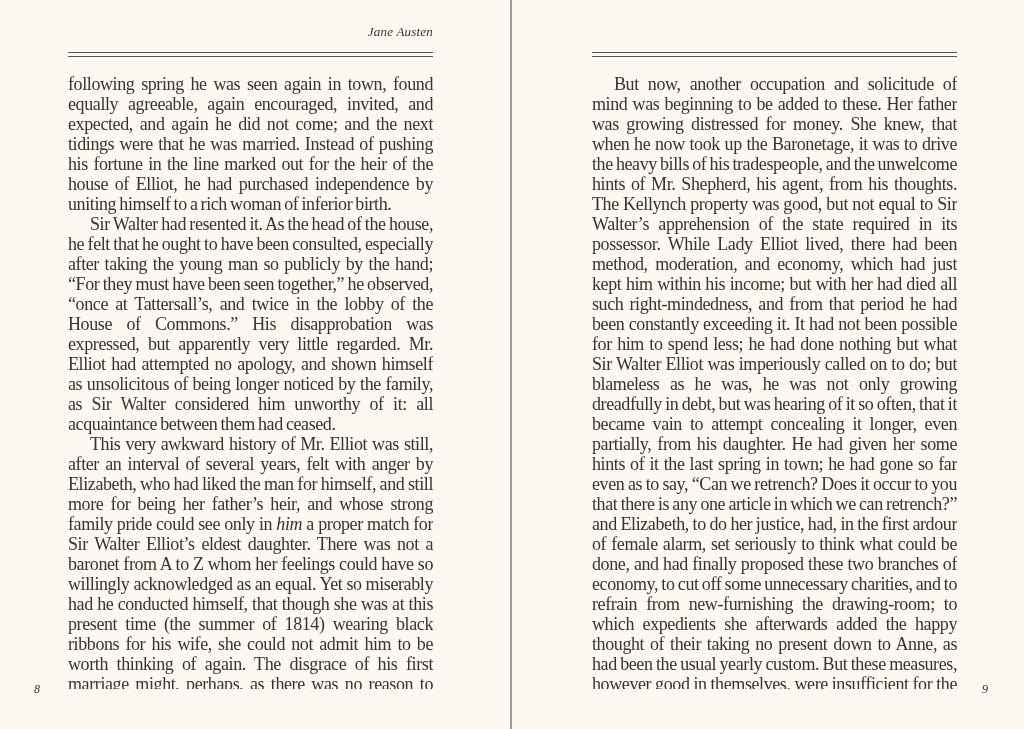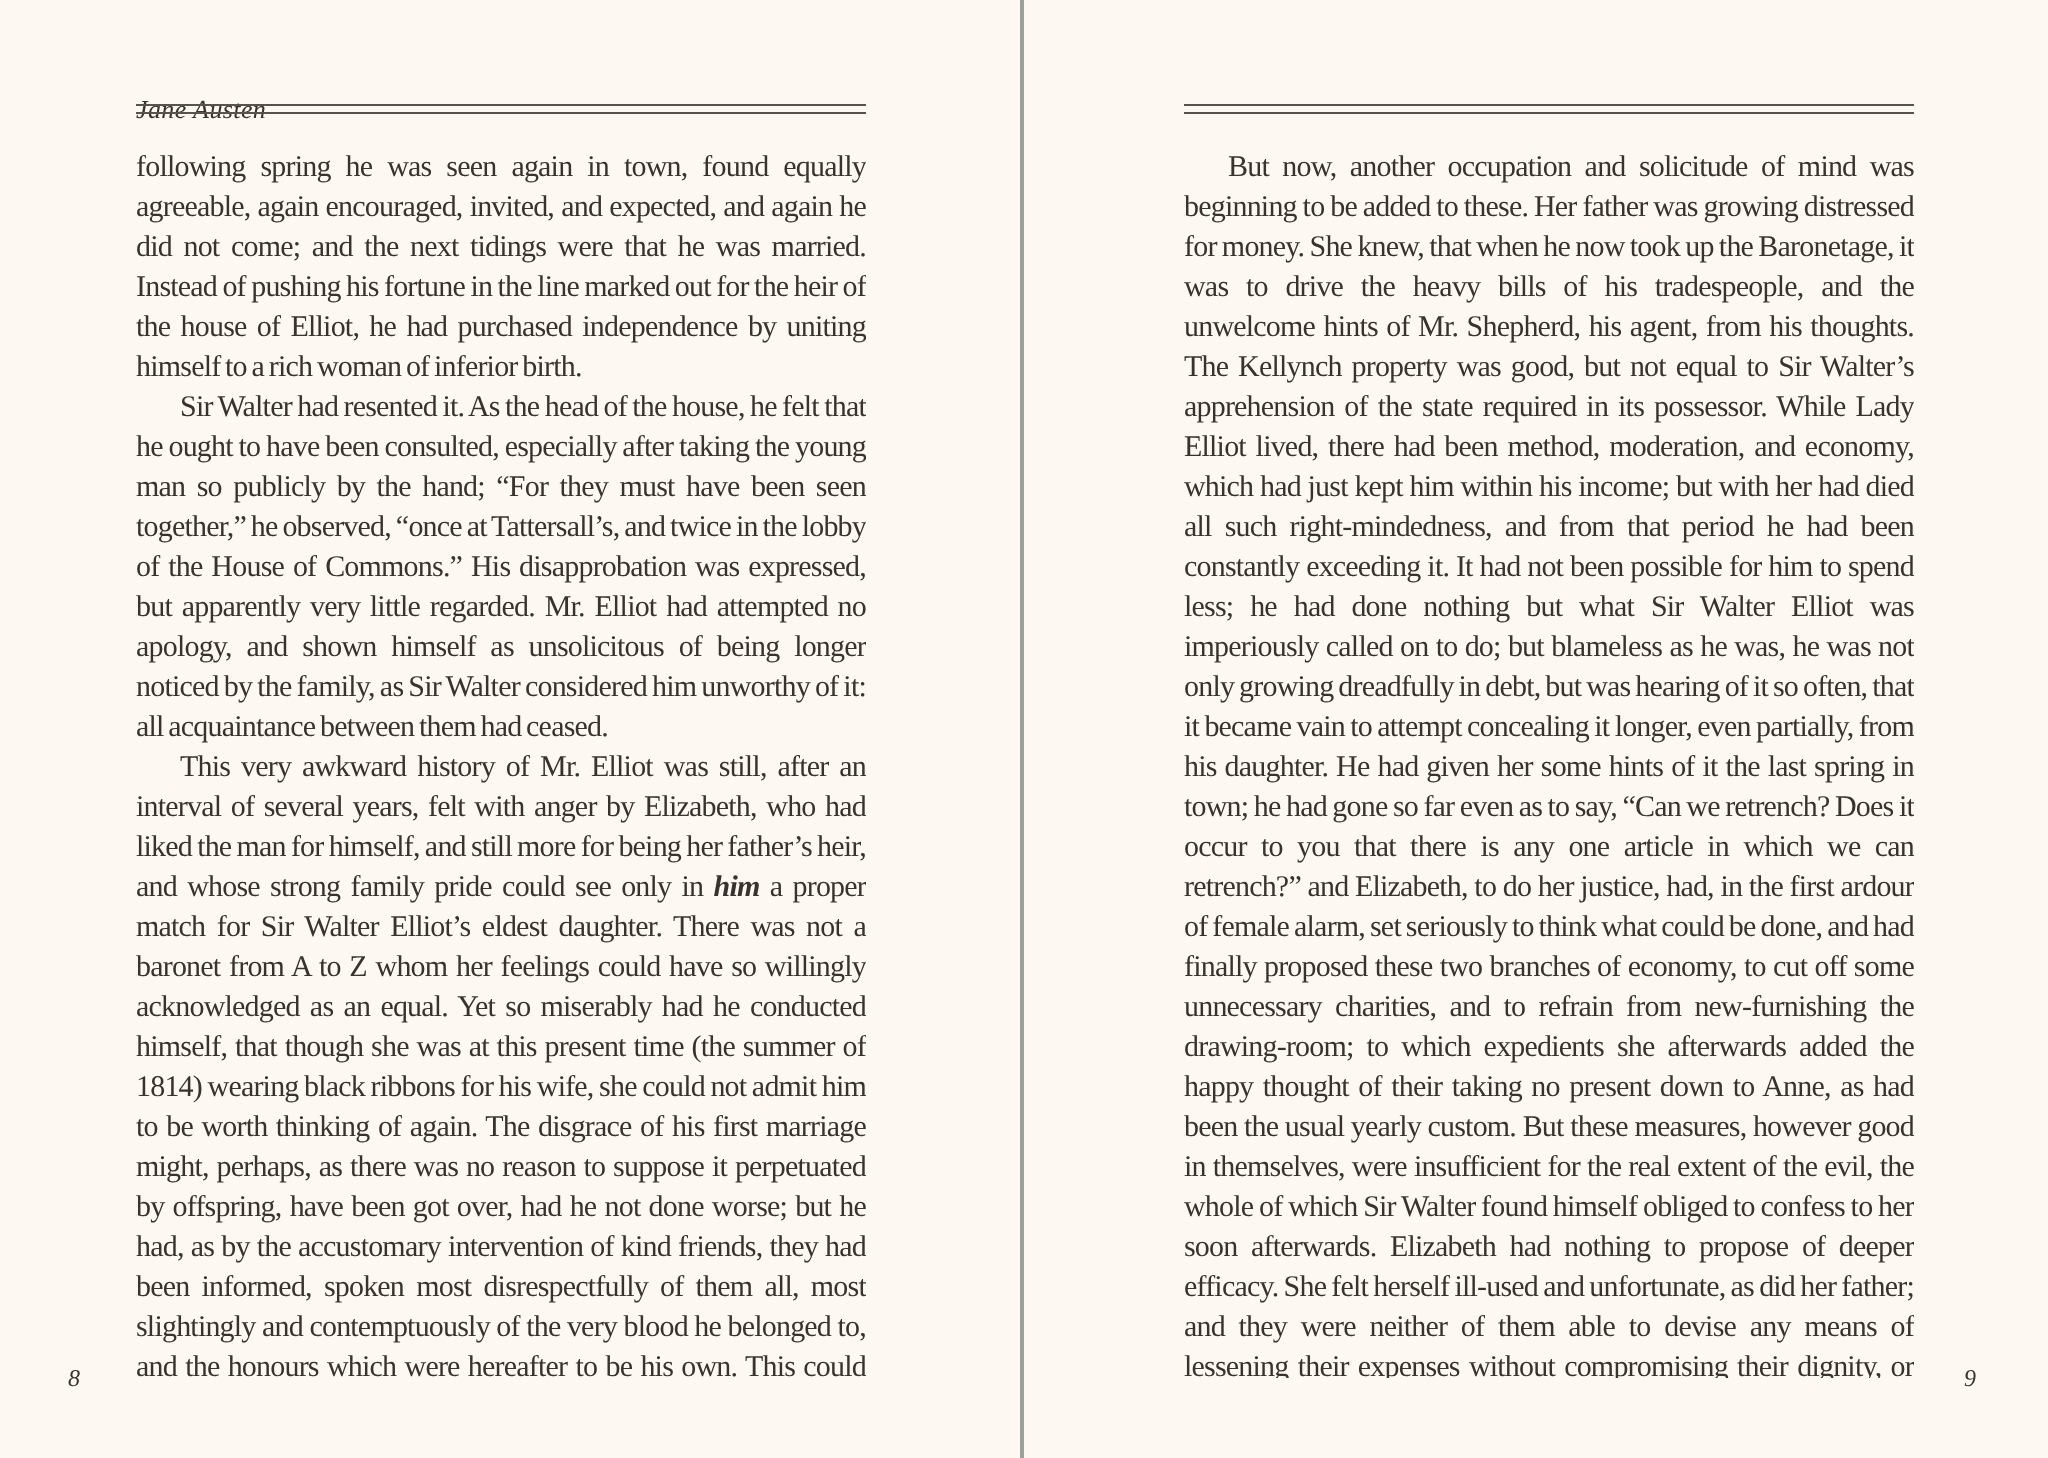--- a/index.html
+++ b/index.html
@@ -33,65 +33,64 @@
     height: 729px;
     width: 365px;
   }
   .page.left  { left: 68px; }
   .page.right { left: 592px; }
   .running-header {
     position: absolute;
     top: 24px;
     left: 0;
     right: 0;
-    text-align: left;
+    text-align: right;
     font-style: italic;
     font-size: 13px;
     letter-spacing: 0.2px;
     color: var(--ink, #38332e);
-    margin-top: 23px;
   }
   .header-rule {
     position: absolute;
     top: 52px;
     left: 0;
     right: 0;
     height: 3px;
     border-top: 1px solid var(--rule, #57534d);
     border-bottom: 1px solid var(--rule, #57534d);
   }
   .body-text {
     position: absolute;
     top: 74px;
     left: 0;
     right: 0;
     bottom: 40px;
     overflow: hidden;
-    font-size: 15px;
+    font-size: 18px;
     line-height: 20px;
     letter-spacing: -0.4px;
     word-spacing: -1px;
     text-align: justify;
   }
   .body-text p {
     margin: 0;
   }
   .body-text p.indent {
     text-indent: 22px;
   }
   .folio {
     position: absolute;
     top: 682px;
     font-size: 12px;
     font-style: italic;
     color: var(--ink, #38332e);
   }
   .folio.left  { left: 34px; }
   .folio.right { left: 982px; }
-  em { font-style: italic; font-weight: bold; }
+  em { font-style: italic; }
 </style>
 </head>
 <body>
 
 <div class="spread">
 
   <div class="page left">
     <div class="running-header">Jane Austen</div>
     <div class="header-rule"></div>
     <div class="body-text">

